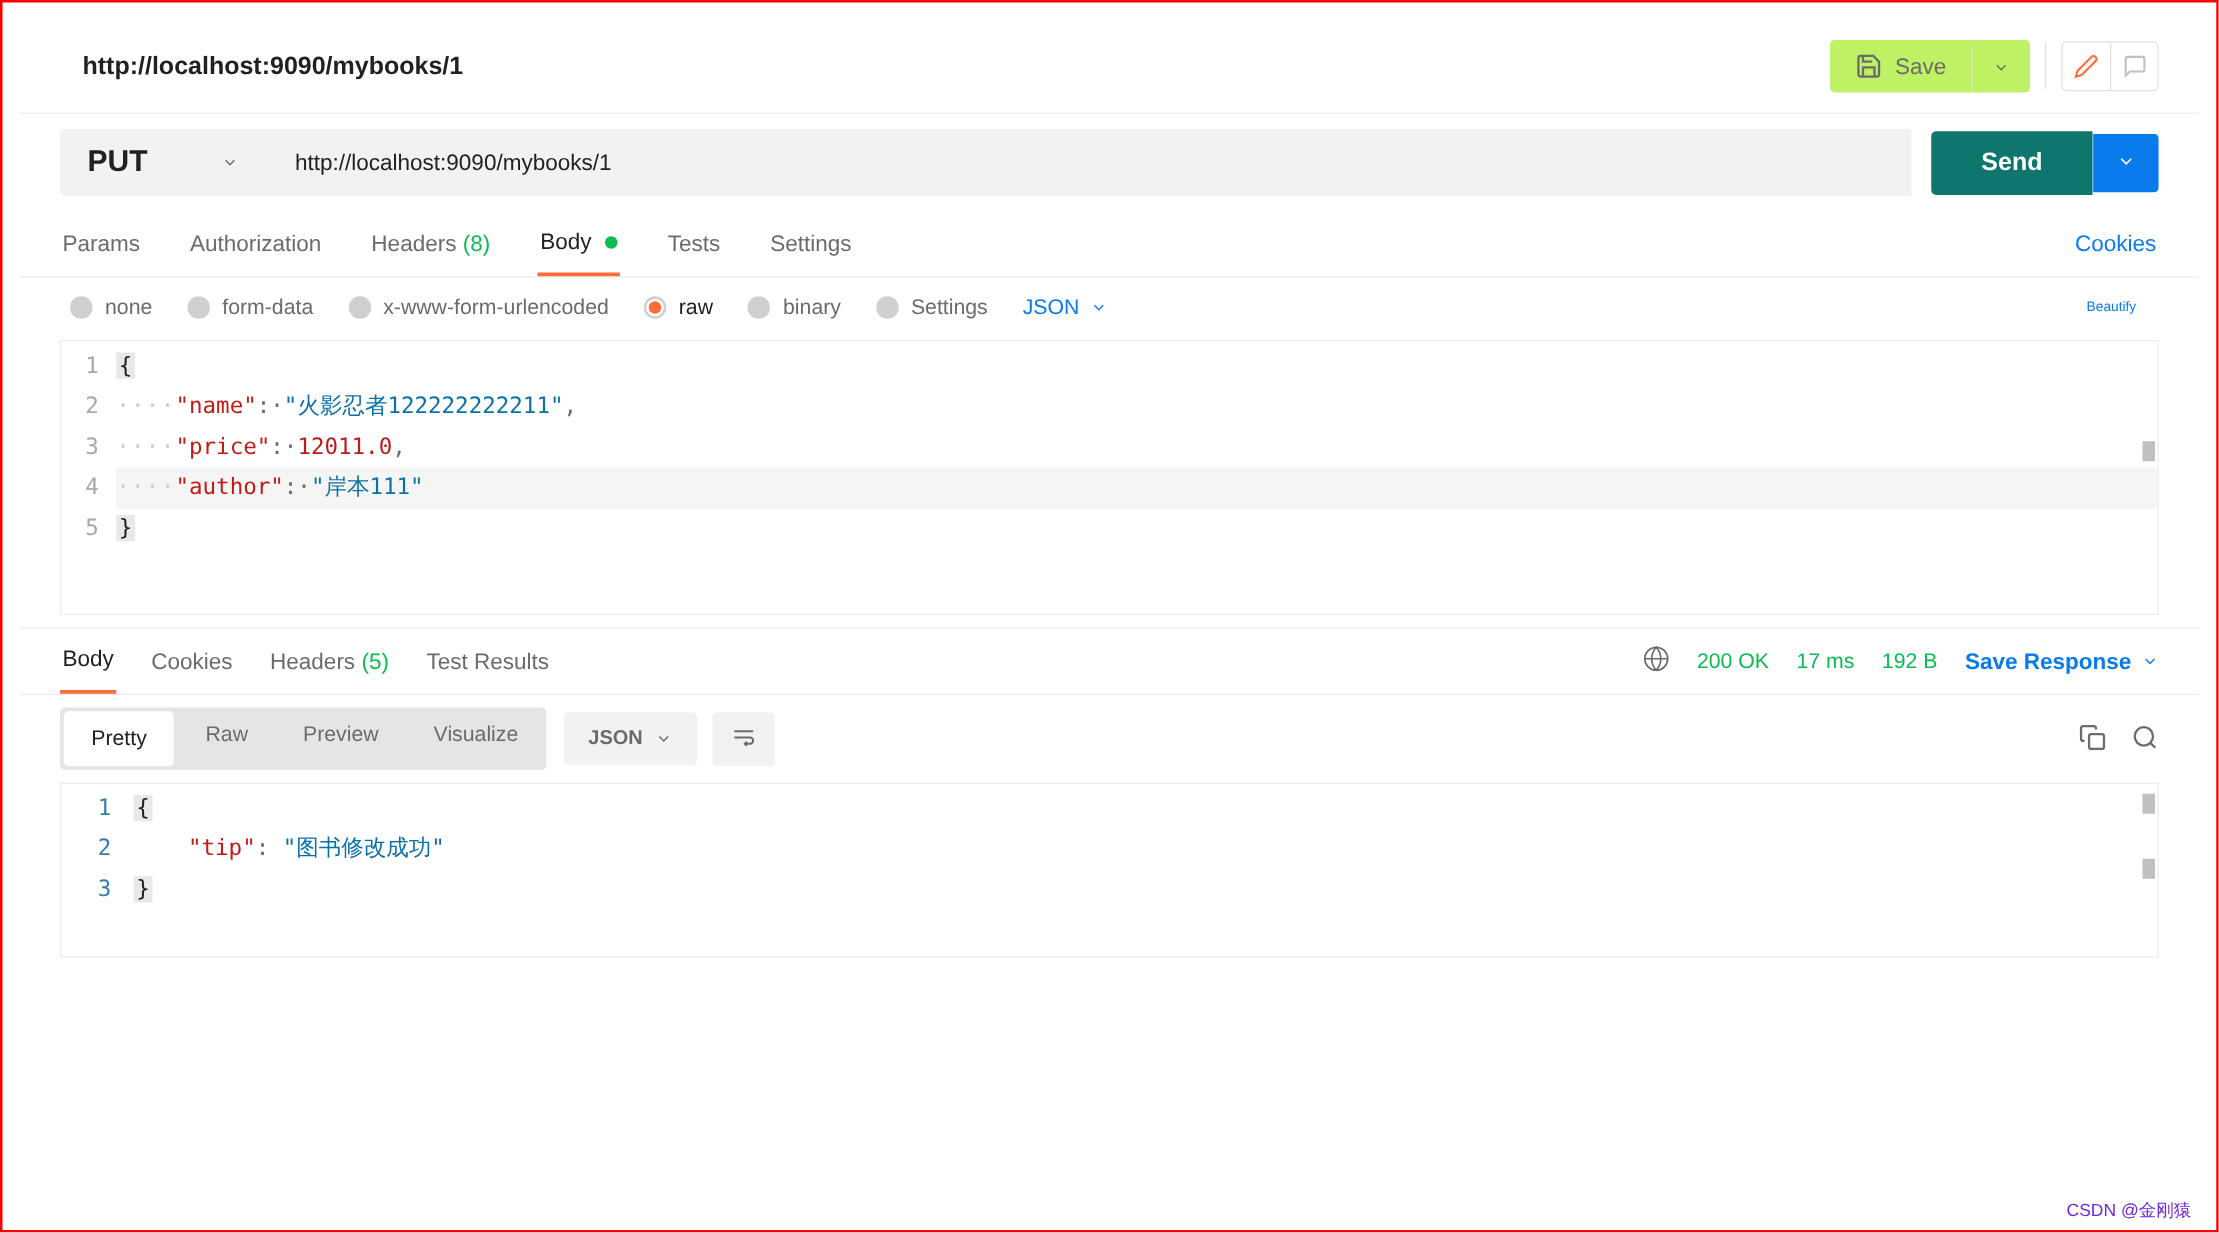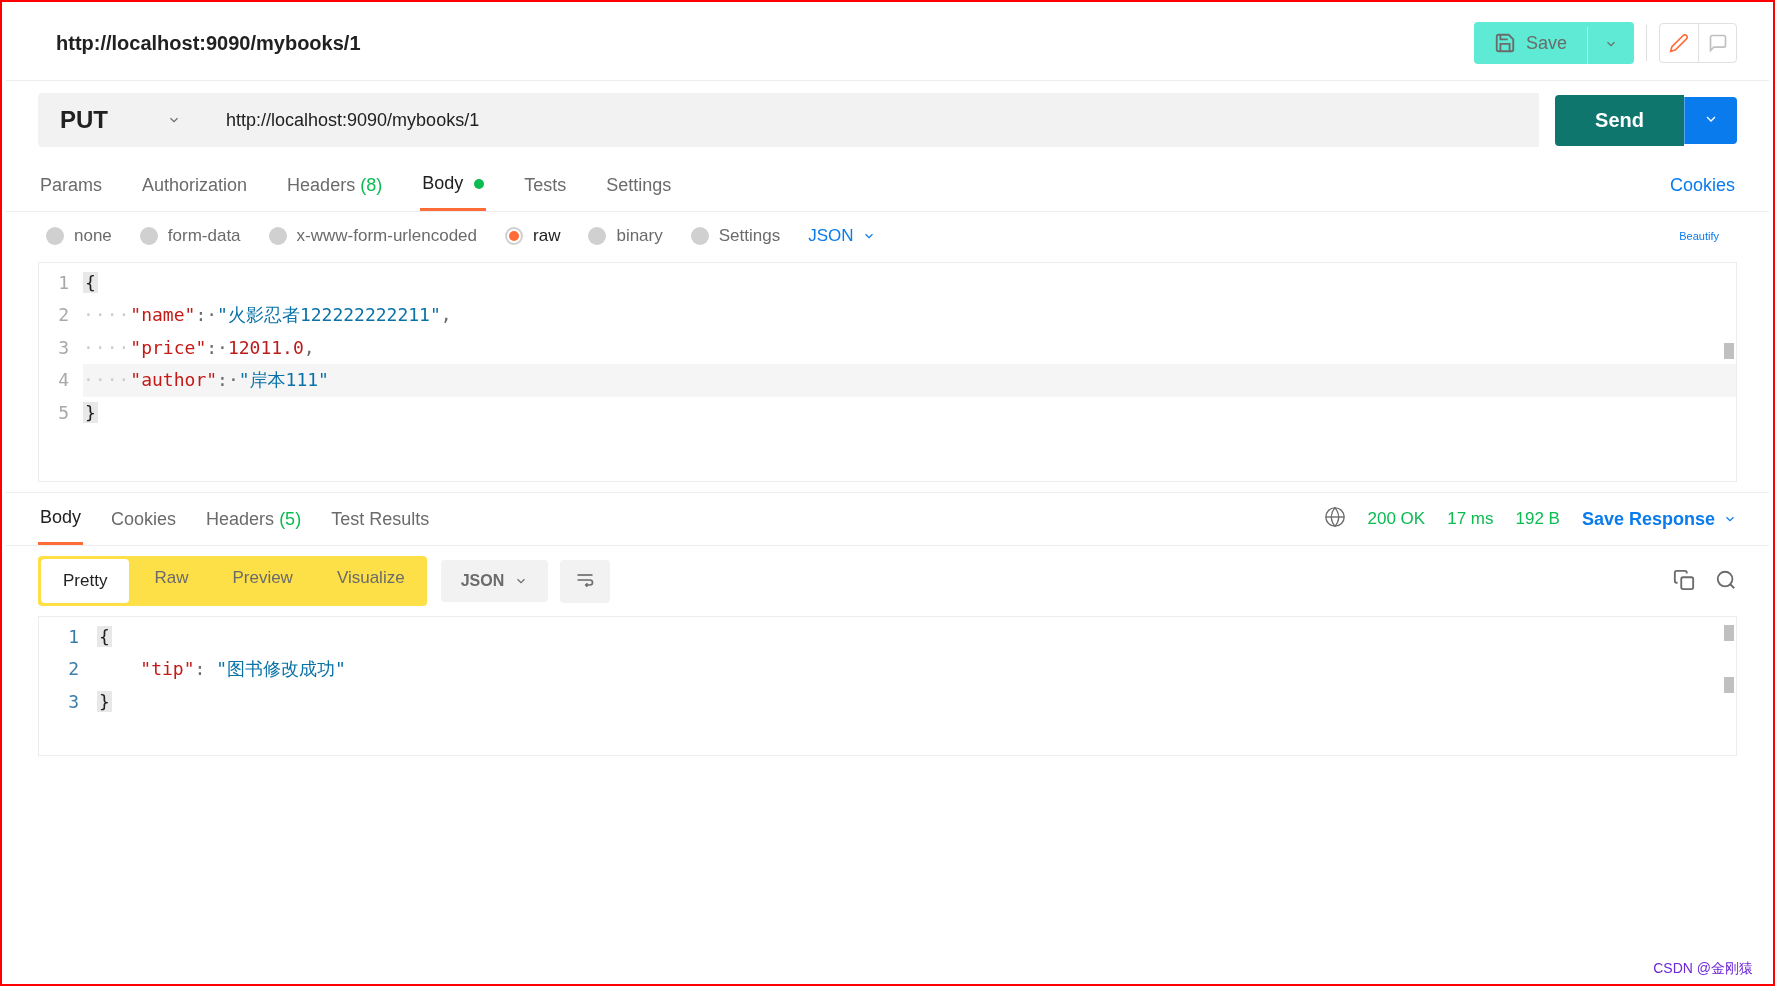--- a/index.html
+++ b/index.html
@@ -1,22 +1,22 @@
 <!DOCTYPE html>
 <html><head>
 <meta charset="utf-8">
 <style>
 * { box-sizing: border-box; margin: 0; padding: 0; }
 body { font-family: -apple-system, BlinkMacSystemFont, "Segoe UI", sans-serif; color: #212121; background: #fff; font-size: 14px; }
-.container { width: 1775px; height: 986px; position: relative; padding: 4px; border: 2px solid red; }
+.container { width: 1775px; height: 986px; position: relative; padding: 14px; border: 2px solid red; }
 
 .header { display: flex; align-items: center; justify-content: space-between; padding: 16px 32px 16px 50px; border-bottom: 1px solid #ececec; }
 .tab-title { font-size: 20px; font-weight: 600; color: #212121; }
 .header-actions { display: flex; align-items: center; gap: 12px; }
-.save-group { display: flex; align-items: flex-end; background: #5eead4; border-radius: 4px; }
+.save-group { display: flex; align-items: flex-end; background: #bef264; border-radius: 4px; }
 .save-btn { display: flex; align-items: center; gap: 10px; padding: 10px 20px; }
 .save-chev { padding: 10px 16px; border-left: 1px solid #ddd; }
 .icon-placeholder { width: 22px; height: 22px; display: flex; align-items: center; justify-content: center; }
 
 .url-row { display: flex; align-items: center; gap: 16px; padding: 12px 32px; }
 .method-select { display: flex; align-items: center; width: 165px; height: 54px; padding: 0 22px; background: #f2f2f2; border: none; justify-content: space-between; border-radius: 4px 0 0 4px;}
 .method-label { font-weight: 700; font-size: 24px; }
 .url-input-box { flex: 1; height: 54px; background: #f2f2f2; display: flex; align-items: center; padding: 0 24px; font-size: 18px; color: #212121; margin-left:-17px; border-radius:0;}
 .send-group { display: flex; align-items: center; }
 .send-btn { background: #0f766e; color: #fff; font-weight: 600; font-size: 20px; padding: 14px 40px; border-radius: 4px 0 0 4px; }
@@ -52,21 +52,21 @@
 .resp-tabs { display: flex; align-items: center; padding: 0 32px; gap: 26px; border-top: 1px solid #ececec; border-bottom: 1px solid #ececec;}
 .resp-tab { padding: 14px 2px; color: #6b6b6b; font-size: 18px; }
 .resp-tab.active { color: #212121; border-bottom: 3px solid #ff6c37; font-weight:500;}
 .resp-right { margin-left: auto; display: flex; align-items: center; gap: 22px; font-size: 17px; }
 .status-ok { color: #0cbb52; }
 .status-time { color: #0cbb52; }
 .status-size { color: #0cbb52; }
 .save-resp { color: #097bed; font-size: 18px; display:flex; align-items:center; gap:8px; font-weight:700;}
 
 .resp-mode-row { display: flex; align-items: center; padding: 10px 32px; gap: 0; }
-.mode-group { display: flex; background: #fde047; border-radius: 4px; overflow: hidden; }
+.mode-group { display: flex; background: #e5e5e5; border-radius: 4px; overflow: hidden; }
 .mode-btn { padding: 12px 22px; color: #6b6b6b; font-size: 17px; }
 .mode-btn.active { background: #fff; color: #212121; margin:3px; border-radius:4px;}
 .json-dd { margin-left: 14px; background: #f2f2f2; padding: 12px 20px; border-radius: 4px; color: #6b6b6b; font-size: 16px; display: flex; align-items: center; gap: 10px; font-weight:600;}
 .wrap-btn { margin-left: 12px; background: #f2f2f2; padding: 10px 14px; border-radius: 4px; }
 .resp-icons { margin-left: auto; display: flex; gap: 20px; }
 
 .resp-editor { margin: 0 32px; border: 1px solid #ececec; min-height: 140px; padding-top:4px; position:relative;}
 .resp-line { display: flex; font-family: Menlo, Consolas, monospace; font-size: 18px; line-height: 1.8; }
 .resp-line-num { width: 58px; text-align: right; padding-right: 18px; color: #3a7caa; user-select: none; }
 .resp-line-content { flex: 1; white-space: pre; }

